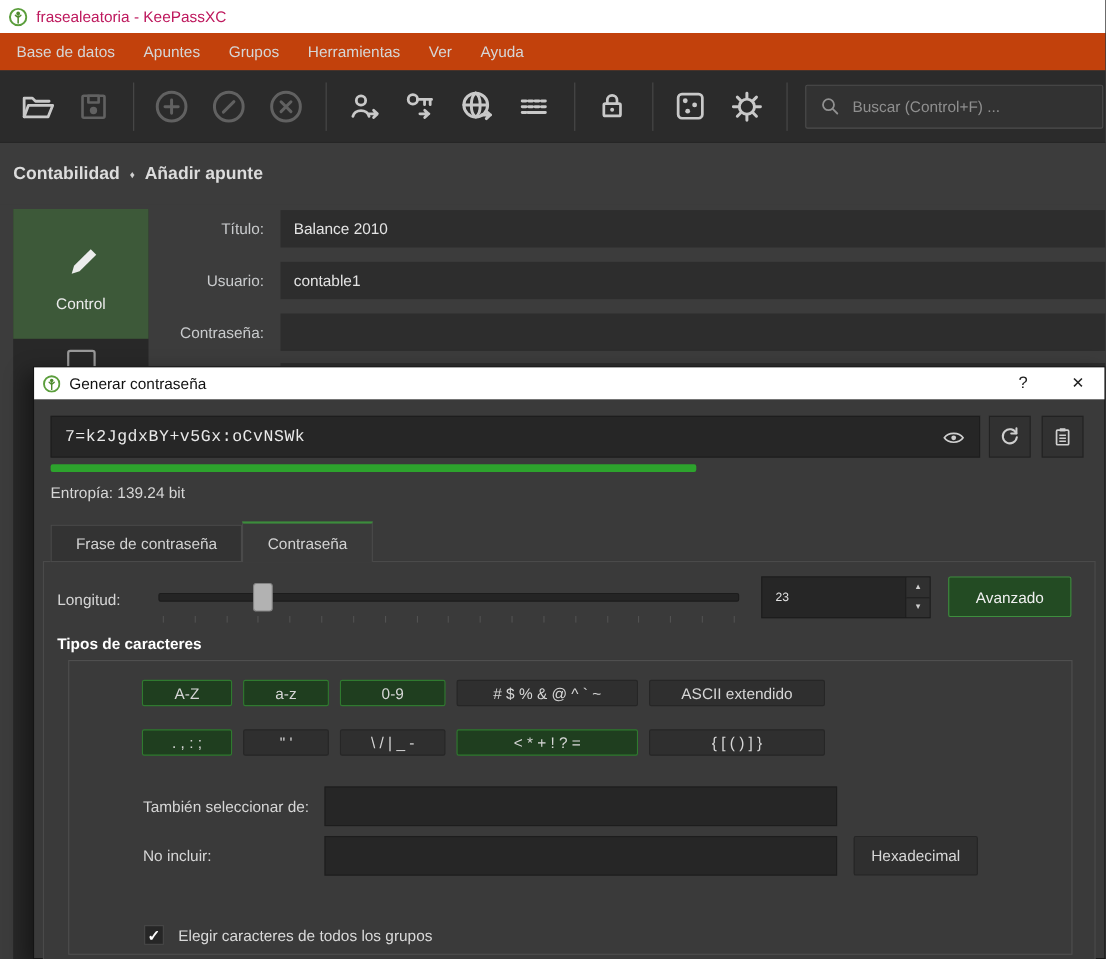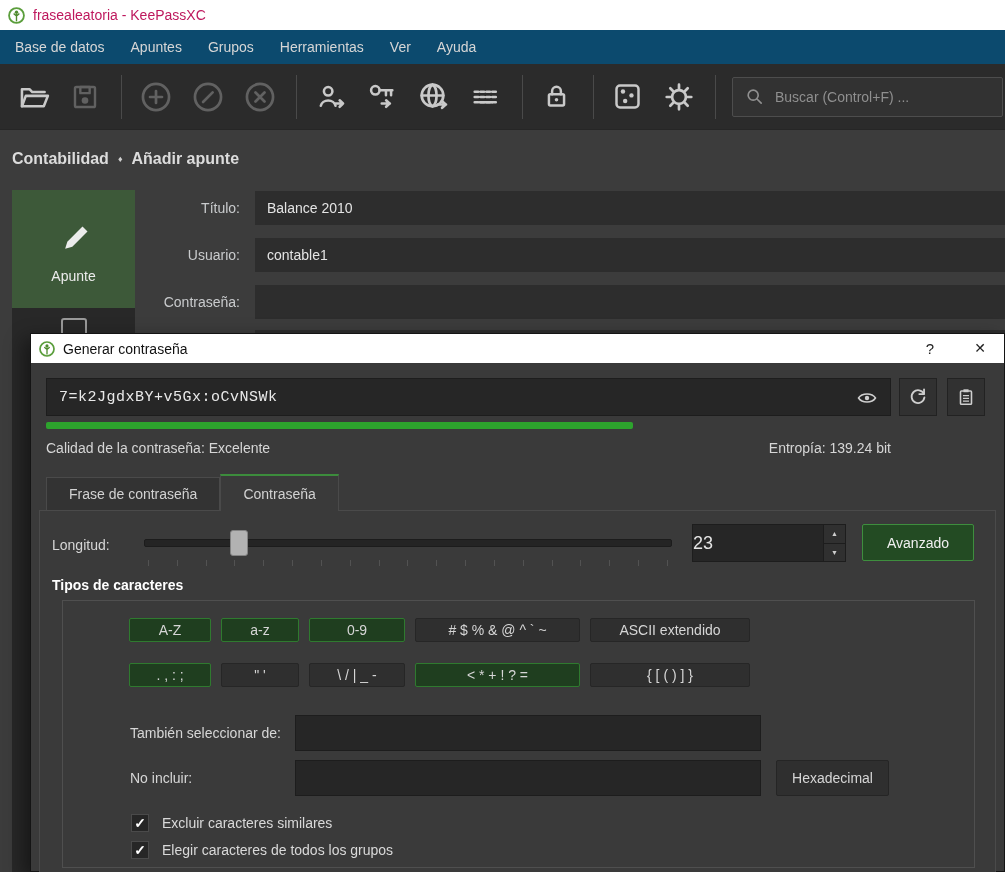--- a/index.html
+++ b/index.html
@@ -8,21 +8,21 @@
     position:relative; overflow:hidden;
     background:#3c3c3c;
     font-family:"Liberation Sans", sans-serif;
     -webkit-font-smoothing:antialiased;
   }
   
   .titlebar { position:absolute; top:0; left:0; right:0; height:30px; background:#ffffff;
     display:flex; align-items:center; gap:8px; padding-left:8px; }
   .titlebar .wtitle { font-size:14px; color:#be185d; }
 
-  .menubar { position:absolute; top:30px; left:0; right:0; height:34px; background:#0c4a6e;
+  .menubar { position:absolute; top:30px; left:0; right:0; height:34px; background:#c2410c;
     display:flex; align-items:center; padding-left:2px; }
   .menu-item { color:#d6d6d6; font-size:14px; padding:7px 13px; cursor:default; }
 
   .toolbar { position:absolute; top:64px; left:0; right:0; height:66px; background:#2b2b2b;
     display:flex; align-items:center; padding-left:16px; border-bottom:1px solid #262626; }
   .tbtn { width:38px; height:38px; display:flex; align-items:center; justify-content:center; margin-right:16px; }
   .tsep { width:1px; height:44px; background:#4a4a4a; margin:0 16px 0 2px; }
   .searchbox { margin-left:auto; margin-right:2px; width:288px; height:40px; background:#323232;
     border:1px solid #4d4d4d; border-radius:2px; display:flex; align-items:center; gap:10px; padding:0 12px; }
   .searchbox input { flex:1; background:transparent; border:none; outline:none; color:#c8c8c8; font-size:14px; }
@@ -80,21 +80,21 @@
   .pane { position:absolute; left:8px; top:176px; width:957px; height:363px; border:1px solid #4a4a4a; background:#3a3a3a; }
 
   .len-label { position:absolute; left:12px; top:26px; font-size:14px; color:#d6d6d6; }
   .slider { position:absolute; left:104px; top:9px; width:528px; height:46px; }
   .groove { position:absolute; left:0; top:19px; width:100%; height:8px; background:#242424; border:1px solid #1c1c1c; border-radius:2px; }
   .handle { position:absolute; left:86px; top:10px; width:18px; height:26px; background:#b2b2b2; border:1px solid #838383; border-radius:3px; }
   .ticks { position:absolute; left:4px; right:4px; top:40px; height:6px; display:flex; justify-content:space-between; }
   .ticks i { width:1px; height:6px; background:#525252; }
 
   .spin { position:absolute; left:652px; top:13px; width:154px; height:38px; background:#262626; border:1px solid #1d1d1d; }
-  .spin-value { line-height:36px; font-size:18px; color:#e4e4e4; }
+  .spin-value { line-height:36px; padding-left:12px; font-size:11px; color:#e4e4e4; }
   .spin-arrows { position:absolute; right:0; top:0; width:22px; height:100%; display:flex; flex-direction:column; border-left:1px solid #1d1d1d; }
   .spin-arrows span { flex:1; display:flex; align-items:center; justify-content:center; font-size:7px; color:#cfcfcf; background:#303030; }
   .spin-arrows span:first-child { border-bottom:1px solid #1d1d1d; }
 
   .adv-btn { position:absolute; left:822px; top:13px; width:112px; height:37px; background:#234b23; border:1px solid #3e8e3e;
     border-radius:2px; color:#f0f0f0; font-size:14px; display:flex; align-items:center; justify-content:center; }
 
   .types-label { position:absolute; left:12px; top:66px; font-size:14px; font-weight:bold; color:#ffffff; }
   .frame { position:absolute; left:22px; top:89px; width:913px; height:268px; border:1px solid #4f4f4f; }
 
@@ -239,21 +239,21 @@
   <span class="diamond">♦</span>
   <span class="crumb">Añadir apunte</span>
 </div>
 
 <div class="content">
   <div class="sidebar">
     <div class="side-item-selected">
       <svg width="40" height="40" viewBox="0 0 24 24">
         <path d="M8 16 L17.1 6.9 l3 3 L11 19 l-4.3 1.3 z" fill="#ececec"></path>
       </svg>
-      <span>Apunte</span>
+      <span>Control</span>
     </div>
     <div class="side-item-partial">
       <span class="partial-icon"></span>
     </div>
   </div>
 
   <div class="frow" style="top:5px;">
     <span class="flabel">Título:</span>
     <input class="finput" type="text" value="Balance 2010" style="">
   </div>
@@ -300,21 +300,20 @@
   <div class="sq-btn clip-btn">
     <svg width="22" height="22" viewBox="0 0 24 24">
       <rect x="6" y="5.5" width="12" height="14.5" rx="1" fill="none" stroke="#cfcfcf" stroke-width="1.7"></rect>
       <rect x="9.2" y="3.6" width="5.6" height="3.2" fill="#cfcfcf"></rect>
       <path d="M8.7 10.5 h6.6 M8.7 13.5 h6.6 M8.7 16.5 h6.6" stroke="#cfcfcf" stroke-width="1.4"></path>
     </svg>
   </div>
 
   <div class="quality-bar"></div>
   <div class="quality-row">
-    <span>Calidad de la contraseña: Excelente</span>
     <span>Entropía: 139.24 bit</span>
   </div>
 
   <div class="tabs">
     <div class="tab">Frase de contraseña</div>
     <div class="tab active">Contraseña</div>
   </div>
 
   <div class="pane">
     <span class="len-label">Longitud:</span>
@@ -373,23 +372,19 @@
         <div class="cbtn w5">{ [ ( ) ] }</div>
       </div>
 
       <span class="opt-label" style="top:114px;">También seleccionar de:</span>
       <input class="opt-input" style="top: 114px;" type="text" value="">
 
       <span class="opt-label" style="top:159px;">No incluir:</span>
       <input class="opt-input" style="top: 159px;" type="text" value="">
       <div class="hex-btn">Hexadecimal</div>
 
-      <div class="chk-row" style="top:212px;">
-        <span class="chk-box"></span>
-        <span class="chk-label">Excluir caracteres similares</span>
-      </div>
       <div class="chk-row" style="top:239px;">
         <span class="chk-box"></span>
         <span class="chk-label">Elegir caracteres de todos los grupos</span>
       </div>
     </div>
   </div>
 </div>
 
 </body></html>

